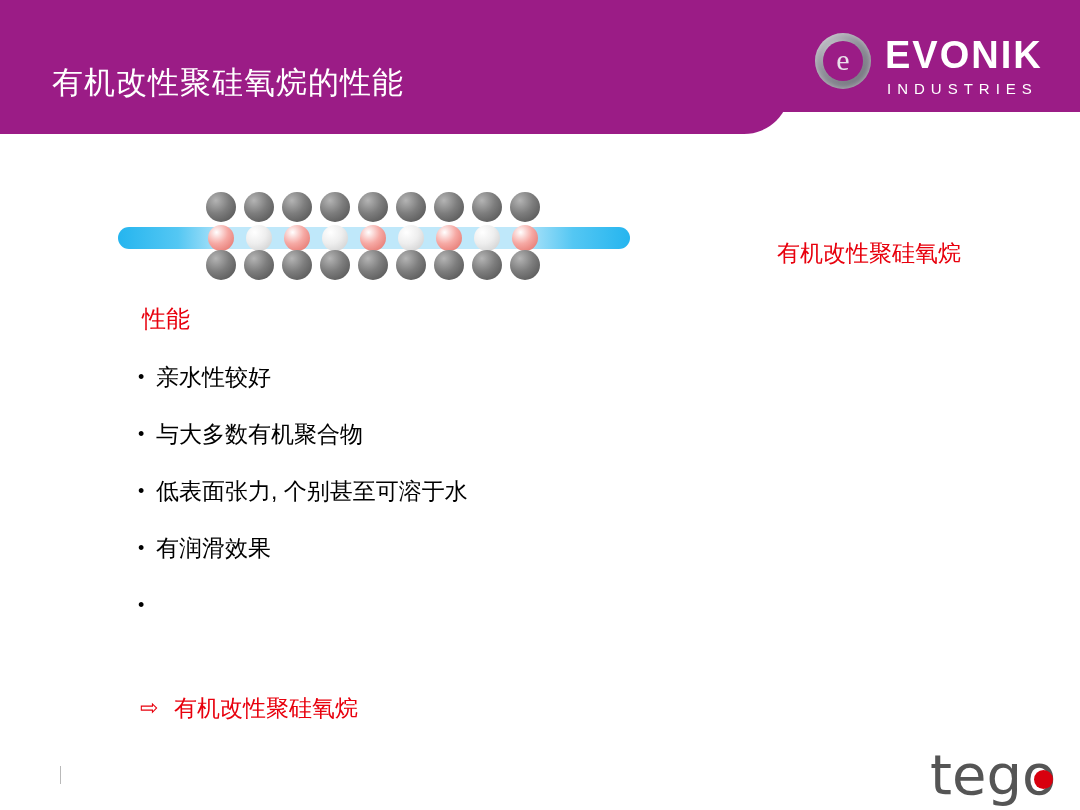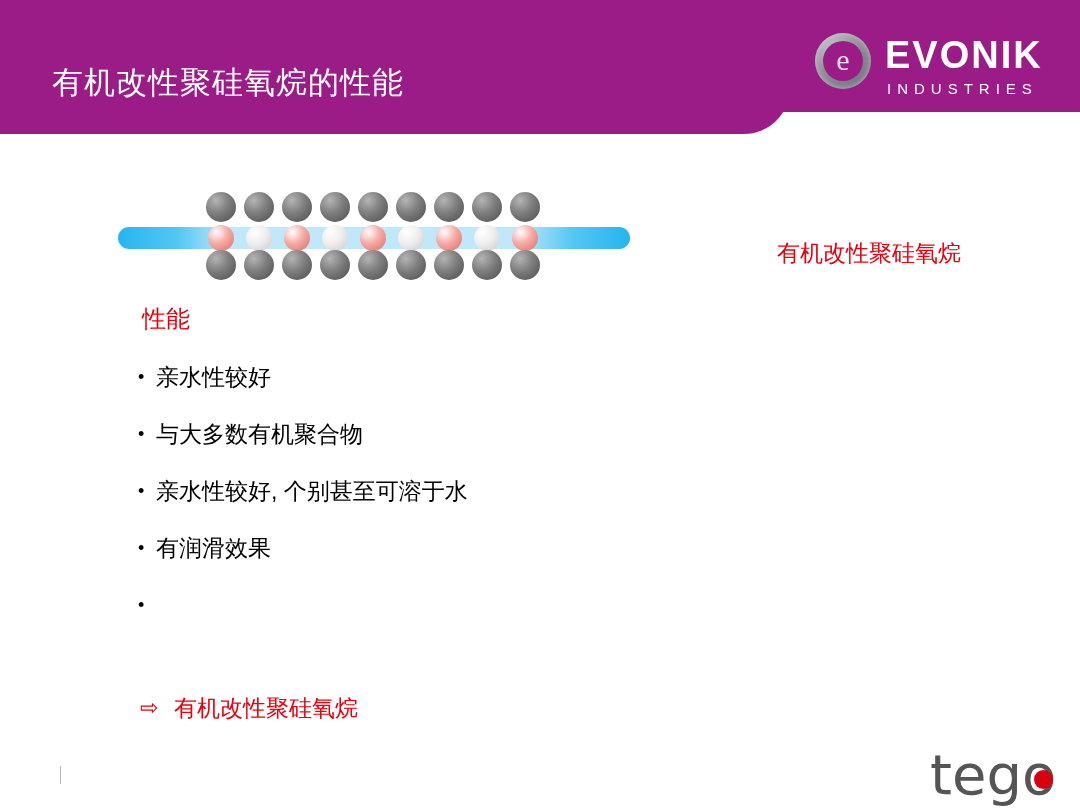--- a/index.html
+++ b/index.html
@@ -302,21 +302,21 @@
   <div class="bullet">
     <span class="dot">•</span>
     <span>亲水性较好</span>
   </div>
   <div class="bullet">
     <span class="dot">•</span>
     <span>与大多数有机聚合物</span>
   </div>
   <div class="bullet">
     <span class="dot">•</span>
-    <span>亲水性较好, 个别甚至可溶于水</span>
+    <span>低表面张力, 个别甚至可溶于水</span>
   </div>
   <div class="bullet">
     <span class="dot">•</span>
     <span>有润滑效果</span>
   </div>
   <div class="bullet">
     <span class="dot">•</span>
   </div>
 </div>
 

